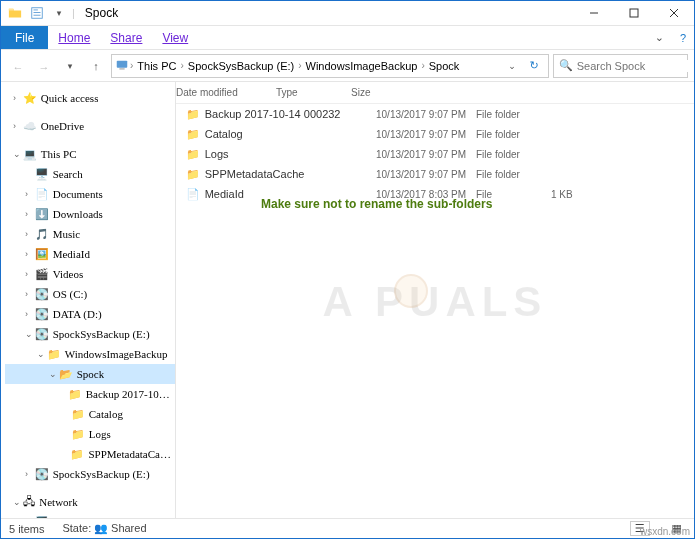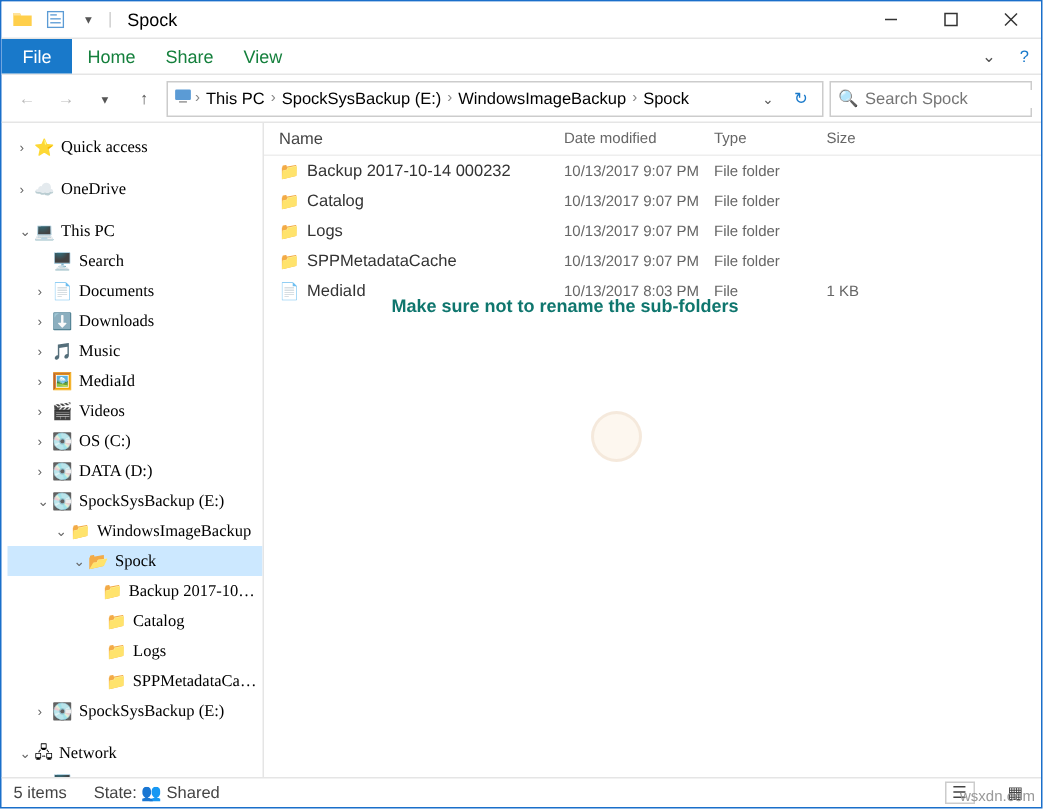--- a/index.html
+++ b/index.html
@@ -10,21 +10,21 @@
   .tb-left { display: flex; align-items: center; padding-left: 5px; gap: 4px; }
   .tb-icon-sm { width: 18px; height: 18px; display:flex; align-items:center; justify-content:center; }
   .tb-title { font-size: 12px; padding: 0 6px; }
   .tb-spacer { flex: 1; }
   .tb-buttons { display: flex; }
   .tb-btn { width: 40px; height: 25px; display: flex; align-items: center; justify-content: center; }
 
   
   .menu { height: 24px; display: flex; align-items: center; border-bottom: 1px solid #e5e5e5; }
   .menu-file { background: #1979ca; color: #fff; padding: 4px 14px; height: 100%; display:flex; align-items:center; font-size:12px; }
-  .menu-item { padding: 4px 10px; color: #15803d; font-size:12px; }
+  .menu-item { padding: 4px 10px; color: #6d28d9; font-size:12px;text-decoration:underline; }
 
   
   .addr-row { height: 32px; display: flex; align-items: center; padding: 3px 6px; gap: 4px; border-bottom: 1px solid #e5e5e5; }
   .nav-btn { width: 22px; height: 22px; display: flex; align-items: center; justify-content: center; color: #555; }
   .nav-btn.disabled { color: #bbb; }
   .crumb-box { flex: 1; height: 24px; border: 1px solid #ccc; display: flex; align-items: center; padding: 0 3px; overflow: hidden; }
   .crumb { padding: 0 3px; white-space: nowrap; font-size:11px; }
   .crumb-sep { color: #888; padding: 0 1px; font-size:10px; }
   .search-box { width: 135px; height: 24px; border: 1px solid #ccc; display: flex; align-items: center; padding: 0 5px; color: #888; }
   .search-box input { border: none; outline: none; flex:1; font-size:11px; color:#888; }
@@ -48,21 +48,21 @@
   
   .content { flex: 1; position: relative; }
   .list-head { display: flex; height: 22px; align-items: center; border-bottom: 1px solid #eee; color: #444; }
   .col-name { width: 200px; padding-left: 10px; }
   .col-date { width: 100px; }
   .col-type { width: 75px; }
   .col-size { width: 60px; padding-right: 10px; }
   .list-row { display: flex; height: 20px; align-items: center; color: #333; }
   .list-row .col-name { display: flex; align-items: center; gap: 5px; }
   .col-date, .col-type, .col-size { color: #666; font-size: 10px; }
-  .warn-text { position: absolute; top: 115px; left: 85px; color: #0f766e; font-weight: bold; font-size: 12px; }
+  .warn-text { position: absolute; top: 115px; left: 85px; color: #4d7c0f; font-weight: bold; font-size: 12px; }
 
   
   .watermark { position: absolute; top: 50%; left: 50%; transform: translate(-50%, -45%); font-size: 42px; font-weight: bold; color: rgba(0,0,0,0.08); letter-spacing: 6px; font-family: Arial, sans-serif; }
   .wm-head { position: absolute; top: 44%; left: 42%; width: 34px; height: 34px; border-radius: 50%; background: rgba(240,200,150,0.15); border: 2px solid rgba(180,120,60,0.1); display:flex; align-items:center; justify-content:center; }
 
   
   .status { height: 20px; border-top: 1px solid #e5e5e5; display: flex; align-items: center; padding: 0 8px; gap: 18px; color: #444; font-size:11px; }
 
   .corner-mark { position: absolute; bottom: 1px; right: 4px; font-size: 10px; color: #999; }
   
@@ -258,24 +258,24 @@
       </div>
     <div class="tree-row tree-indent1">
         <span class="tree-twist">›</span>
         <span>🖥️</span>
         <span class="tree-label">SPOCK</span>
       </div>
 
   </div>
 
   <div class="content">
+    <div class="watermark">A  PUALS</div>
     <div class="wm-head"></div>
 
     <div class="list-head">
-      <div class="col-name">Name</div>
       <div class="col-date">Date modified</div>
       <div class="col-type">Type</div>
       <div class="col-size">Size</div>
     </div>
 
     <div class="list-row">
       <div class="col-name">
           <span>📁</span>
           <span>Backup 2017-10-14 000232</span>
         </div>

